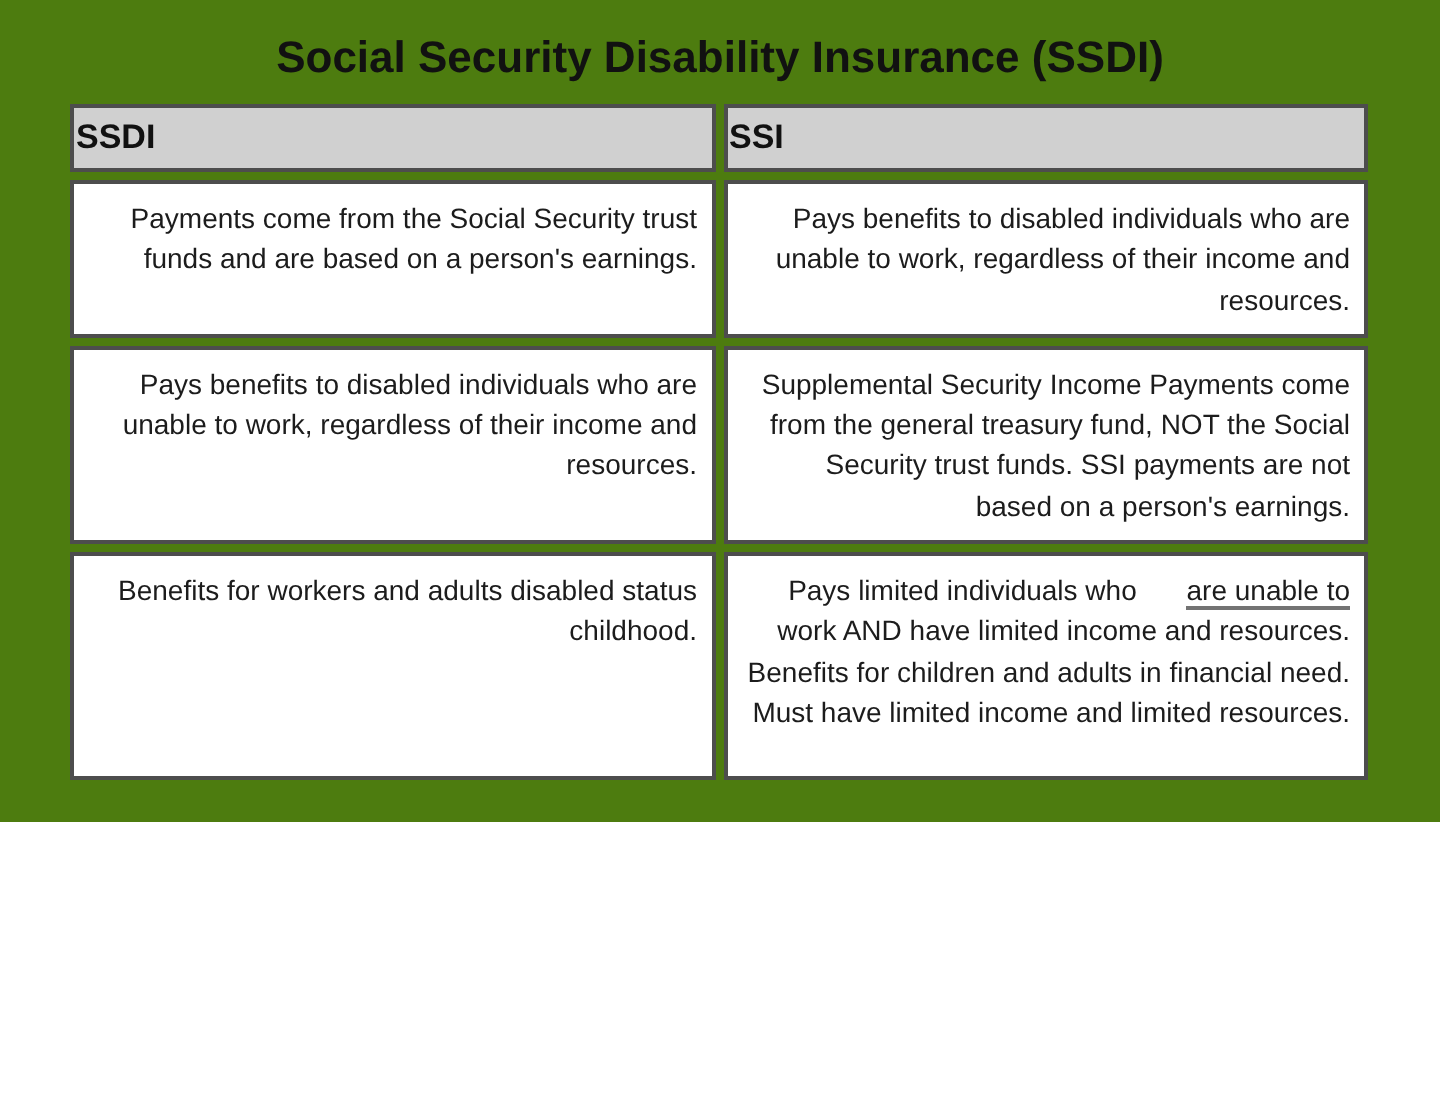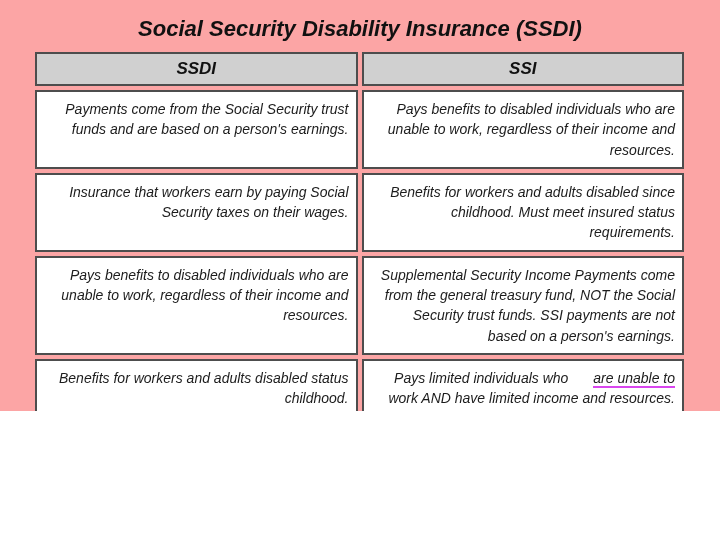--- a/index.html
+++ b/index.html
@@ -5,24 +5,23 @@
   html, body {
     margin: 0;
     padding: 0;
     background: #ffffff;
     font-family: "Liberation Sans", sans-serif;
   }
   .page {
     position: relative;
     width: 720px;
     height: 411px;
-    background: #fca5a5;
+    background: #4d7c0f;
     overflow: hidden;
     color: #1c1c1c;
-    font-style: italic;
   }
   .title-line1 {
     margin: 16px 0 0 0;
     text-align: center;
     font-size: 22px;
     font-weight: bold;
     color: #111111;
   }
   .vs-line {
     margin: 10px 0 0 0;
@@ -53,41 +52,41 @@
     border-collapse: separate;
     border-spacing: 4px;
   }
   table.compare th {
     box-sizing: border-box;
     height: 34px;
     background: #d0d0d0;
     border: 2px solid #4d4d4d;
     font-size: 17px;
     font-weight: bold;
-    text-align: center;
+    text-align: left;
     vertical-align: middle;
     color: #111111;
   }
   table.compare td {
     box-sizing: border-box;
     border: 2px solid #4d4d4d;
     vertical-align: top;
     text-align: right;
     padding: 7px 7px 7px 9px;
     font-size: 14px;
     line-height: 1.45;
     color: #1c1c1c;
     background: #ffffff;
   }
   tr.r1 td { height: 76px; }
   tr.r2 td { height: 68px; }
   tr.r3 td { height: 90px; }
   tr.r4 td { height: 114px; }
   .grammar-underline {
-    border-bottom: 2px solid #d946ef;
+    border-bottom: 2px solid #737373;
     margin-left: 21px;
   }
 </style>
 </head>
 <body>
 
 <div class="page">
 
   <h1 class="title-line1">Social Security Disability Insurance (SSDI)</h1>
 
@@ -98,24 +97,20 @@
       <tr>
         <th>SSDI</th>
         <th>SSI</th>
       </tr>
     </thead>
     <tbody>
       <tr class="r1">
         <td>Payments come from the Social Security trust funds and are based on a person's earnings.</td>
         <td>Pays benefits to disabled individuals who are unable to work, regardless of their income and resources.</td>
       </tr>
-      <tr class="r2">
-        <td>Insurance that workers earn by paying Social Security taxes on their wages.</td>
-        <td>Benefits for workers and adults disabled since childhood. Must meet insured status requirements.</td>
-      </tr>
       <tr class="r3">
         <td>Pays benefits to disabled individuals who are unable to work, regardless of their income and resources.</td>
         <td>Supplemental Security Income Payments come from the general treasury fund, NOT the Social Security trust funds. SSI payments are not based on a person's earnings.</td>
       </tr>
       <tr class="r4">
         <td>Benefits for workers and adults disabled status childhood.</td>
         <td><span>Pays limited individuals who </span><span class="grammar-underline">are unable to</span><span> work AND have limited income and resources. Benefits for children and adults in financial need. Must have limited income and limited resources.</span></td>
       </tr>
     </tbody>
   </table>

